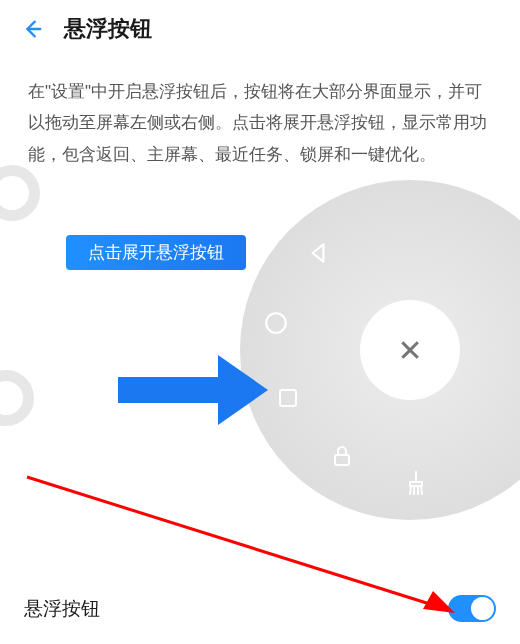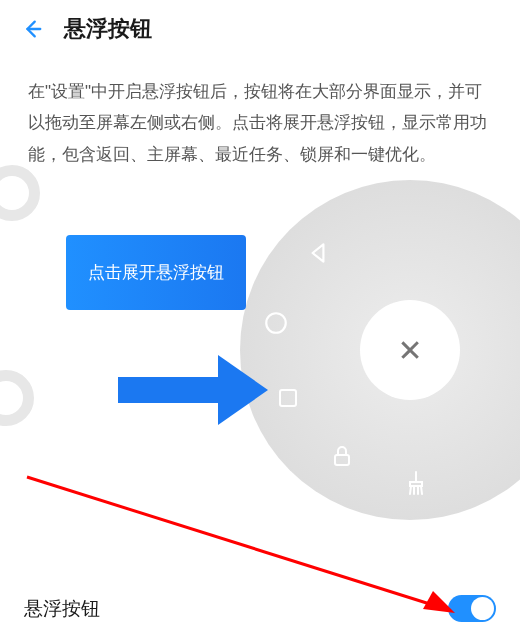--- a/index.html
+++ b/index.html
@@ -60,21 +60,21 @@
       height: 56px;
       border-radius: 50%;
       border: 11px solid #e7e7e7;
       background: #fff;
       z-index: 3;
     }
     .blue-bubble {
       position: absolute;
       left: 66px;
       top: 55px;
-      padding: 26px 22px;
+      padding: 6px 22px;
       background: linear-gradient(90deg, #2090ff 0%, #1b78f1 100%);
       color: #fff;
       font-size: 17px;
       border-radius: 4px;
       z-index: 4;
     }
     .blue-arrow {
       position: absolute;
       left: 118px;
       top: 175px;

